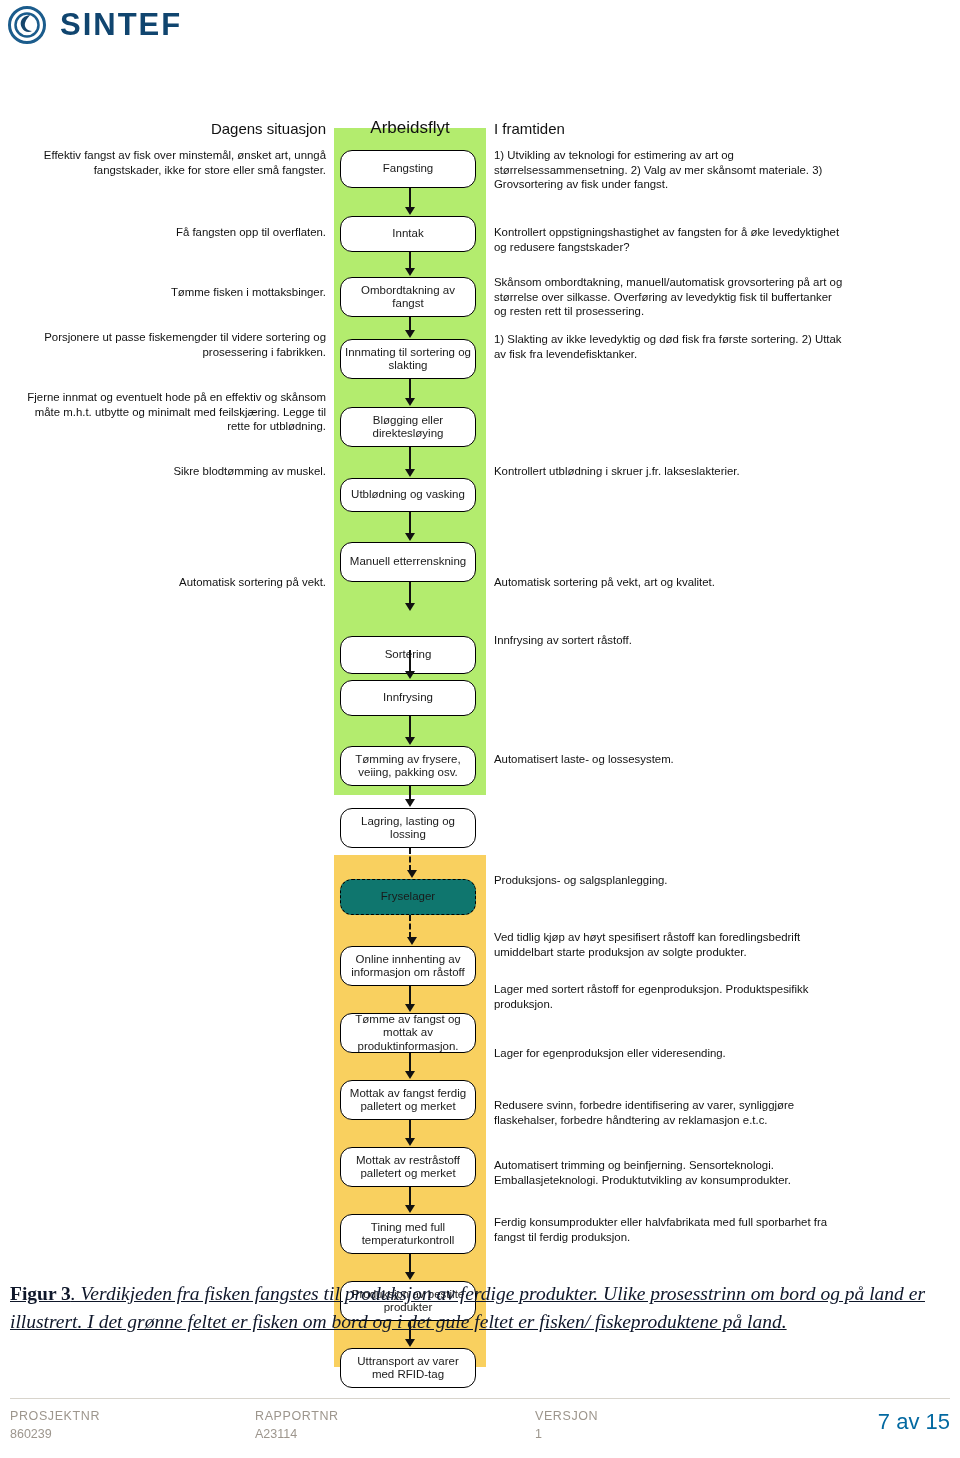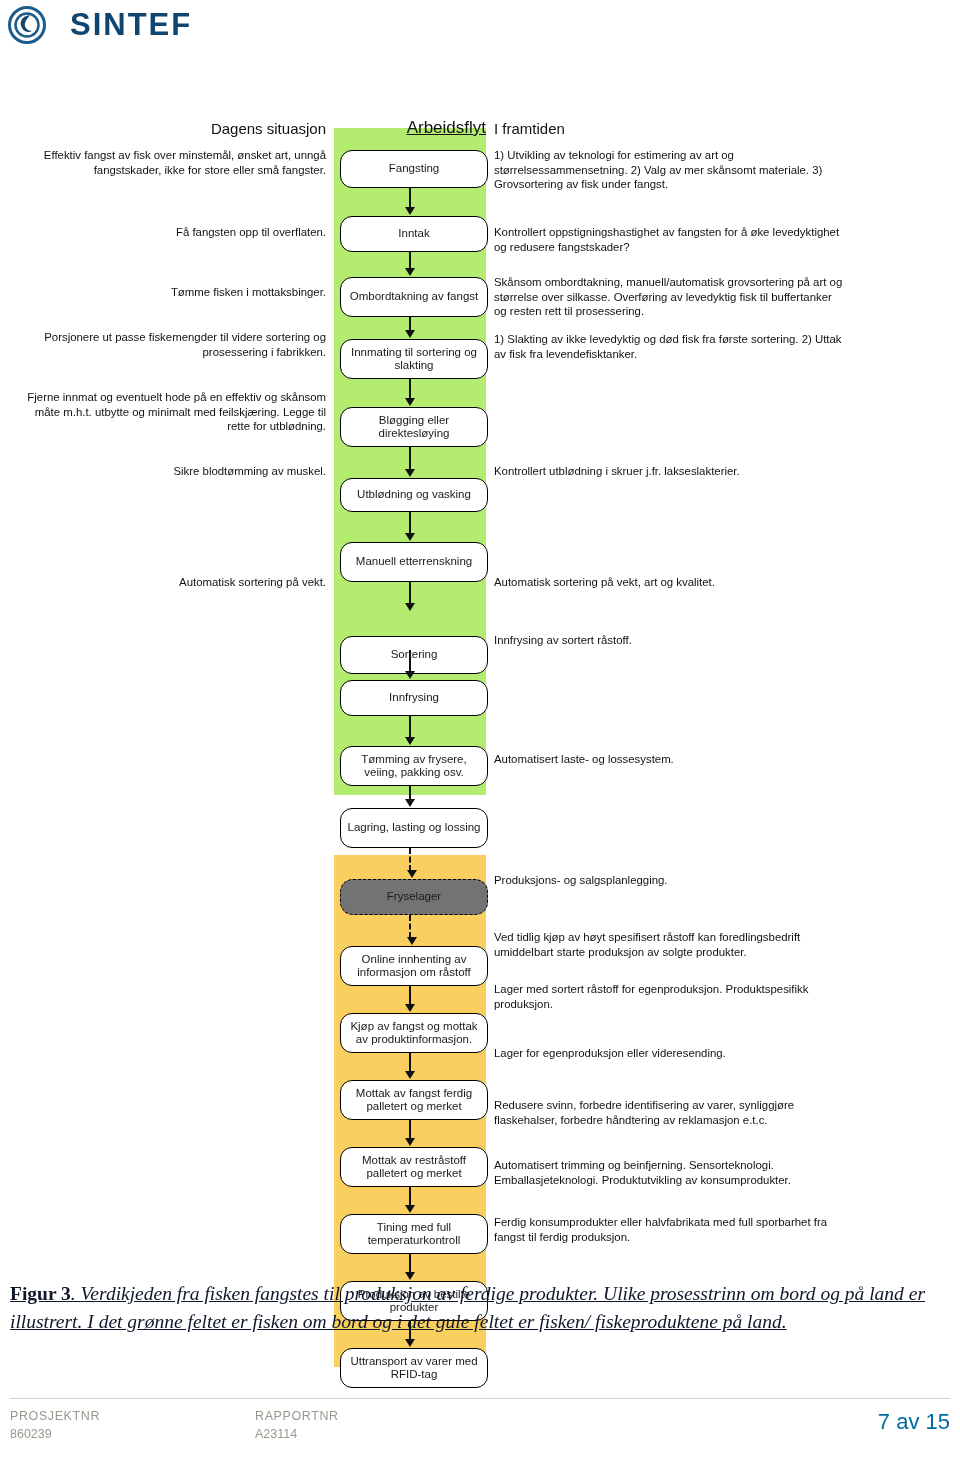--- a/index.html
+++ b/index.html
@@ -2,54 +2,54 @@
 <html><head>
 <meta charset="utf-8">
 <style>
   html,body{margin:0;padding:0;}
   body{
     width:960px;height:1458px;background:#ffffff;
     font-family:"Liberation Sans",sans-serif;
     color:#1a1a1a;position:relative;overflow:hidden;
   }
   
-  #logo{position:absolute;left:8px;top:6px;display:flex;align-items:center;gap:24px;}
+  #logo{position:absolute;left:8px;top:6px;display:flex;align-items:center;gap:14px;}
   #logo .mark{width:38px;height:38px;}
   #logo .word{font-weight:bold;font-size:31px;letter-spacing:2px;color:#10456f;font-family:"Liberation Sans",sans-serif;}
 
   
   #figure{position:absolute;left:0;top:120px;width:960px;height:1150px;}
 
   .band{position:absolute;left:334px;width:152px;}
   #band-green{top:8px;height:667px;background:#b3ec6e;}
   #band-yellow{top:735px;height:512px;background:#f9d05f;}
 
   
   #flow{position:absolute;left:334px;top:8px;width:152px;}
 
   .flowbox{
-    position:absolute;left:6px;width:148px;
+    position:absolute;left:6px;width:136px;
     box-sizing:border-box;
     background:#ffffff;border:1.6px solid #000;border-radius:12px;
     display:flex;align-items:center;justify-content:center;text-align:center;
     font-size:11.5px;line-height:1.15;padding:10px 4px;
   }
-  .flowbox.dashed{border-style:dashed;background:#737373;border-radius:13px;}
+  .flowbox.dashed{border-style:dashed;background:#0f766e;}
 
   .arrow{position:absolute;left:75px;width:2px;background:#111;}
   .arrow:after{
     content:"";position:absolute;left:-4px;bottom:-7px;
     border-left:5px solid transparent;border-right:5px solid transparent;
     border-top:8px solid #111;
   }
   .arrow.dash{background:none;border-left:2px dashed #111;width:0;}
 
   .hdr{position:absolute;font-size:15px;color:#111;white-space:nowrap;}
   #hdr-left{left:0;top:0;width:326px;text-align:right;}
-  #hdr-mid{left:334px;top:-2px;width:152px;text-align:right;font-size:17px;text-decoration:underline;}
+  #hdr-mid{left:334px;top:-2px;width:152px;text-align:center;font-size:17px;}
   #hdr-right{left:494px;top:0;text-align:left;}
 
   .note-left{
     position:absolute;right:634px;width:314px;text-align:right;
     font-size:11.4px;line-height:1.28;color:#111;
   }
   .note-right{
     position:absolute;left:494px;width:350px;text-align:left;
     font-size:11.4px;line-height:1.28;color:#111;
   }
@@ -143,21 +143,21 @@
     <div class="arrow" style="top:588px;height:22px"></div>
     <div class="flowbox" style="top:618px;height:40px">Tømming av frysere, veiing, pakking osv.</div>
     <div class="arrow" style="top:658px;height:14px"></div>
     <div class="flowbox" style="top:680px;height:40px">Lagring, lasting og lossing</div>
     <div class="arrow dash" style="top:720px;height:23px"></div>
     <div class="flowbox dashed" style="top:751px;height:36px">Fryselager</div>
     <div class="arrow dash" style="top:787px;height:23px"></div>
 
     <div class="flowbox" style="top:818px;height:40px">Online innhenting av informasjon om råstoff</div>
     <div class="arrow" style="top:858px;height:19px"></div>
-    <div class="flowbox" style="top:885px;height:40px">Kjøp av fangst og mottak av produktinformasjon.</div>
+    <div class="flowbox" style="top:885px;height:40px">Tømme av fangst og mottak av produktinformasjon.</div>
     <div class="arrow" style="top:925px;height:19px"></div>
     <div class="flowbox" style="top:952px;height:40px">Mottak av fangst ferdig palletert og merket</div>
     <div class="arrow" style="top:992px;height:19px"></div>
     <div class="flowbox" style="top:1019px;height:40px">Mottak av restråstoff palletert og merket</div>
     <div class="arrow" style="top:1059px;height:19px"></div>
     <div class="flowbox" style="top:1086px;height:40px">Tining med full temperaturkontroll</div>
     <div class="arrow" style="top:1126px;height:19px"></div>
     <div class="flowbox" style="top:1153px;height:40px">Produksjon av bestilte produkter</div>
     <div class="arrow" style="top:1193px;height:19px"></div>
     <div class="flowbox" style="top:1220px;height:40px">Uttransport av varer med RFID-tag</div>
@@ -170,14 +170,18 @@
 
 <div id="footer">
   <div class="col c1">
     <div class="lbl">PROSJEKTNR</div>
     <div class="val">860239</div>
   </div>
   <div class="col c2">
     <div class="lbl">RAPPORTNR</div>
     <div class="val">A23114</div>
   </div>
+  <div class="col c3">
+    <div class="lbl">VERSJON</div>
+    <div class="val">1</div>
+  </div>
   <div class="page">7 av 15</div>
 </div>
 
 </body></html>

